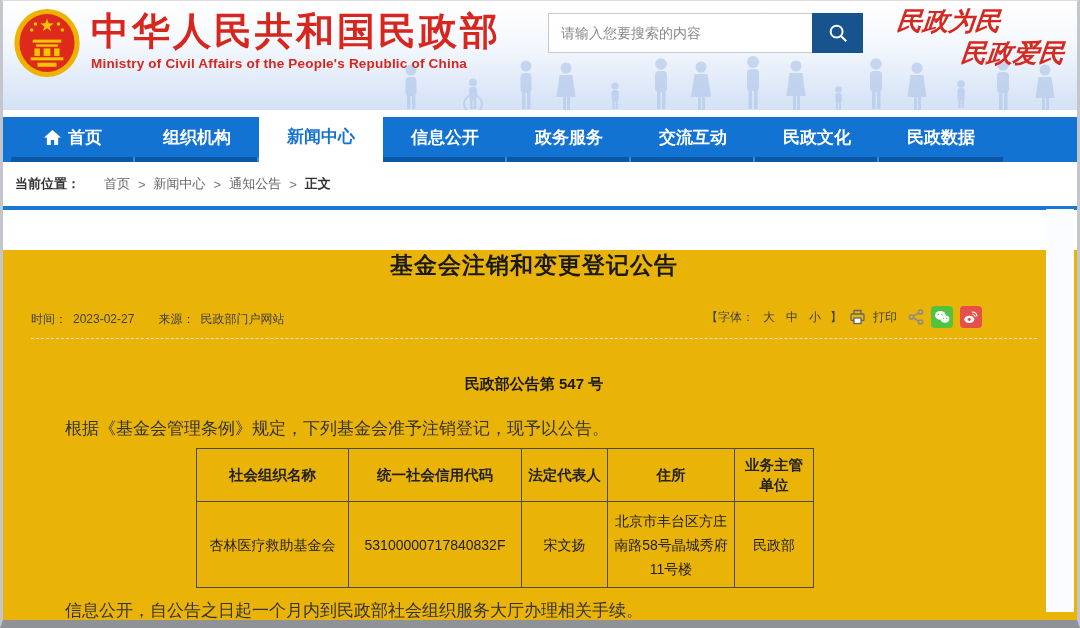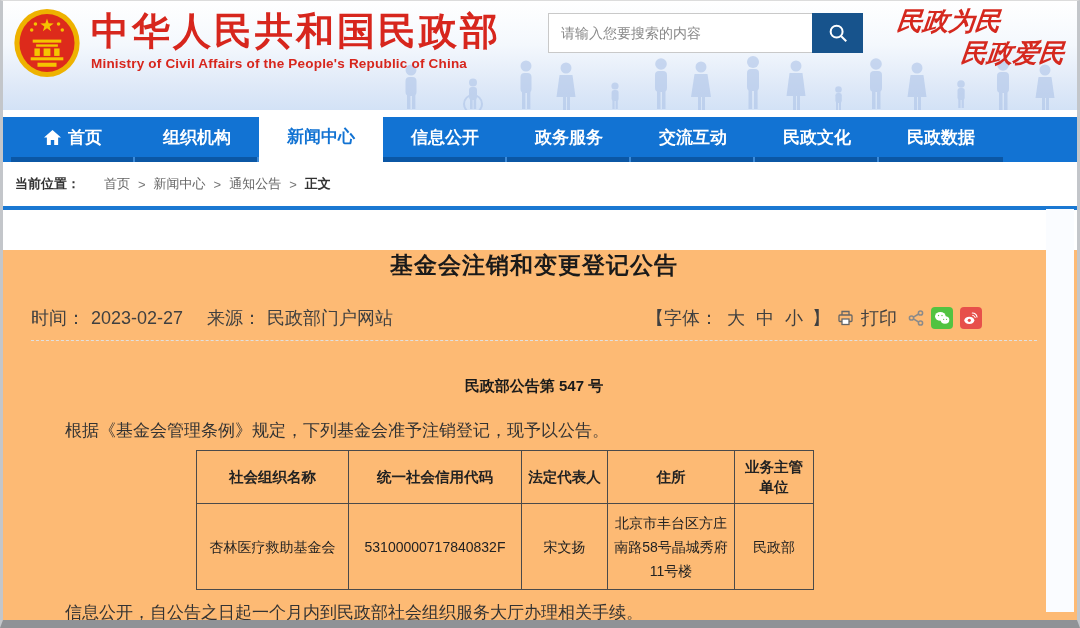--- a/index.html
+++ b/index.html
@@ -60,26 +60,26 @@
 
   
   .breadcrumb { height:44px; background:#fff; display:flex; align-items:center; padding-left:12px; font-size:13px; }
   .bc-label { color:#333; font-weight:bold; margin-right:20px; }
   .bc-link { color:#666; text-decoration:none; cursor:pointer; margin:0 4px; }
   .bc-sep { color:#777; margin:0 4px; }
   .bc-current { color:#333; font-weight:bold; margin-left:4px; }
   .blue-rule { height:4px; background:#1a78d2; }
 
   
-  .article { padding:0 40px 0 28px; position:relative; background:#fdba74; }
+  .article { padding:0 40px 0 28px; position:relative; background:#eab308; }
   .article-title { text-align:center; font-size:23px; font-weight:bold; color:#1a1a1a;
     margin-top:40px; line-height:30px; letter-spacing:1px; }
 
-  .meta-row { margin-top:26px; display:flex; justify-content:space-between; align-items:center;
-    font-size:18px; color:#404040; padding-right:55px; }
+  .meta-row { margin-top:26px; display:flex; justify-content:space-between; align-items:flex-end;
+    font-size:12px; color:#404040; padding-right:55px; }
   .meta-left span { margin-right:6px; }
   .meta-source { margin-left:18px; }
   .meta-right { display:flex; align-items:center; gap:7px; color:#404040; }
   .fs-option { color:#404040; text-decoration:none; cursor:pointer; padding:0 2px; }
   .print-link { color:#404040; text-decoration:none; cursor:pointer; margin-right:4px; }
   .icon-btn { display:inline-flex; align-items:center; cursor:pointer; }
   .badge { width:22px; height:22px; border-radius:4px; display:inline-flex; align-items:center; justify-content:center; cursor:pointer; }
   .badge.wechat { background:#52c341; }
   .badge.weibo { background:#e7504a; }
 

